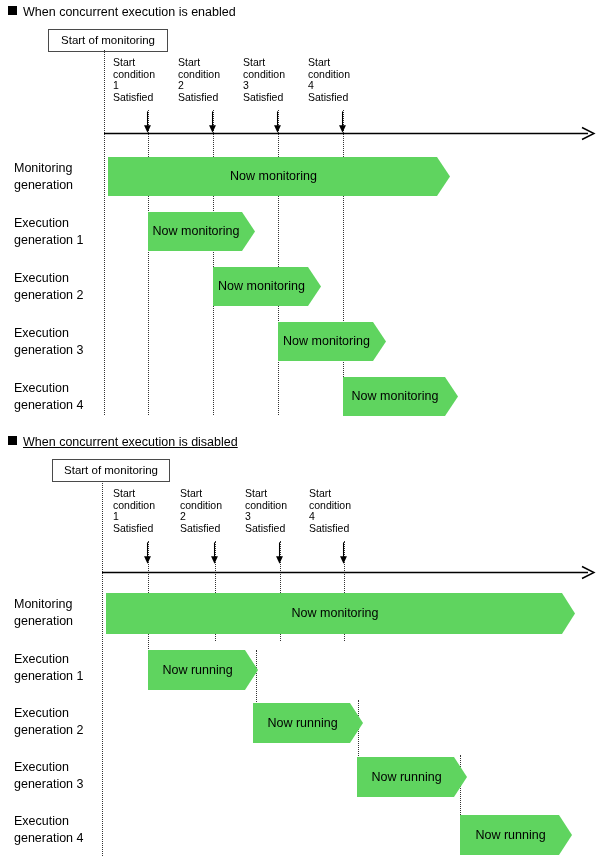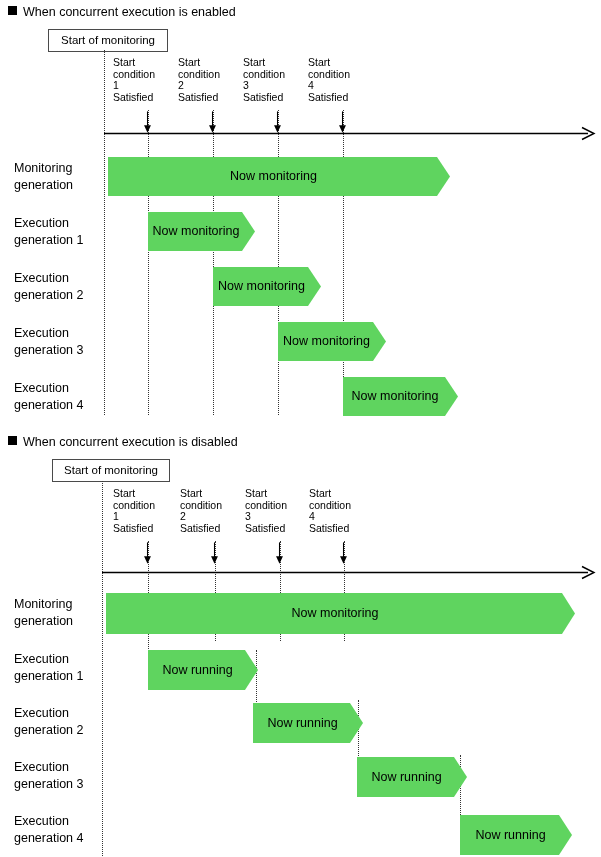--- a/index.html
+++ b/index.html
@@ -121,21 +121,21 @@
 <div class="abs bar chev" style="left:213px;top:267px;width:108px;height:39px;">
   <span class="txt">Now monitoring</span>
   </div>
 <div class="abs bar chev" style="left:278px;top:322px;width:108px;height:39px;">
   <span class="txt">Now monitoring</span>
   </div>
 <div class="abs bar chev" style="left:343px;top:377px;width:115px;height:39px;">
   <span class="txt">Now monitoring</span>
   </div>
 
-<div class="abs sec-head" style="left:8px;top:435px;">
+<div class="abs sec-head" style="left:8px;top:435px;text-decoration:underline;">
   <span class="bullet"></span><span>When concurrent execution is disabled</span>
 </div>
 
 <div class="abs callout" style="left:52px;top:459px;width:118px;height:23px;">
   <span>Start of monitoring</span>
 </div>
 
 <div class="abs vline" style="left:102px;top:481px;height:375px;"></div>
 <div class="abs vline" style="left:148px;top:541px;height:138px;"></div>
 <div class="abs vline" style="left:215px;top:541px;height:100px;"></div>

